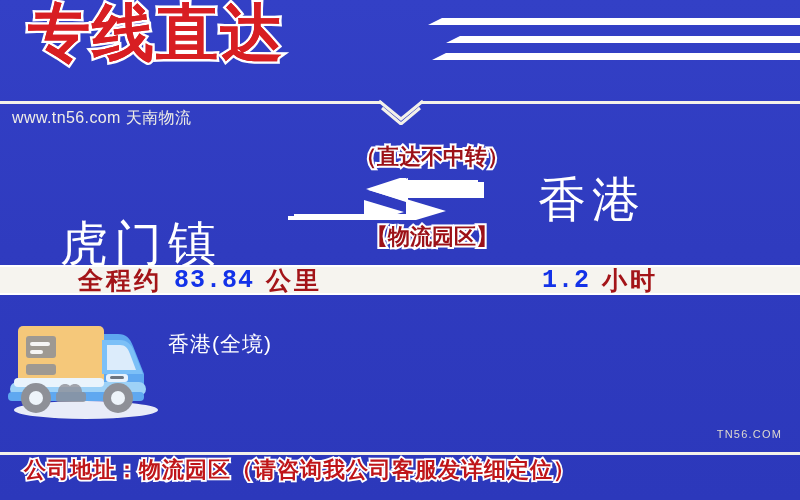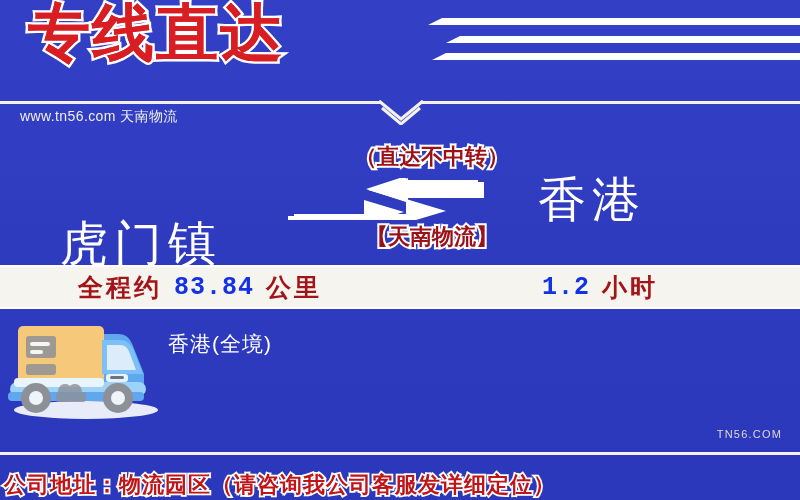--- a/index.html
+++ b/index.html
@@ -40,22 +40,22 @@
   .stripe.s2 { top:36px;  right:0; width:354px; clip-path:polygon(14px 0,100% 0,100% 100%,0 100%); }
   .stripe.s3 { top:53px;  right:0; width:368px; clip-path:polygon(14px 0,100% 0,100% 100%,0 100%); }
 
   
   .rule-left  { position:absolute; left:0;  top:101px; width:382px; height:3px; background:#f3f1ea; }
   .rule-right { position:absolute; right:0; top:101px; width:380px; height:3px; background:#f3f1ea; }
   .chev { position:absolute; top:99px; left:378px; width:46px; height:26px; }
   .chev svg { display:block; }
 
   .site-line {
-    position:absolute; left:20px; top:108px;
-    font-size:14px; color:#f0eee6; letter-spacing:0.4px; white-space:nowrap;
+    position:absolute; left:12px; top:108px;
+    font-size:16px; color:#f0eee6; letter-spacing:0.4px; white-space:nowrap;
   }
 
   
   .city {
     position:absolute; top:168px;
     font-size:48px; font-weight:500; color:#ffffff;
     letter-spacing:6px; white-space:nowrap;
   }
   .city.origin { left:60px;margin-top:44px; }
   .city.dest   { left:538px; }
@@ -68,21 +68,21 @@
     margin-left:32px;
   }
   .badge.top { top:142px; }
   .badge.bot { top:222px; }
 
   .arrows { position:absolute; left:288px; top:178px; width:196px; height:42px; }
   .arrows svg { display:block; }
 
   
   .infobar {
-    position:absolute; left:0; top:265px; width:800px; height:44px;
+    position:absolute; left:0; top:265px; width:800px; height:30px;
     background:#f6f4ef;
     border-top:2px solid #ffffff; border-bottom:2px solid #ffffff;
     display:flex; align-items:center;
   }
   .info-cell {
     flex:1; display:flex; align-items:center; justify-content:center;
     gap:12px; white-space:nowrap;
   }
   .info-lbl, .info-unit { font-size:25px; font-weight:bold; color:#a31418; letter-spacing:3px; }
   .info-val { font-size:25px; font-weight:bold; color:#1332e8; letter-spacing:1px;font-family:Liberation Mono, monospace; }
@@ -96,21 +96,21 @@
   }
   .watermark {
     position:absolute; right:18px; top:428px;
     font-size:11px; color:#ded9cf; letter-spacing:1.2px; white-space:nowrap;
   }
 
   
   .foot-rule { position:absolute; left:0; top:452px; width:800px; height:3px; background:#f3f1ea; }
   .footer {
     position:absolute; left:0; top:455px; width:800px; height:45px;
-    display:flex; align-items:flex-end; padding-left:4px;
+    display:flex; align-items:flex-start; padding-left:24px;
   }
   .footer-text {
     font-size:22px; font-weight:bold; color:#bf1519;
     -webkit-text-stroke:3.5px #ffffff; paint-order:stroke fill;
     letter-spacing:1px; white-space:nowrap;
   }
 </style>
 </head>
 <body>
 
@@ -131,21 +131,21 @@
       <path d="M4 9 L23 25 L42 9" fill="none" stroke="#f3f1ea" stroke-width="3"></path>
     </svg>
   </div>
 
   <div class="site-line">www.tn56.com 天南物流</div>
 
   <div class="city origin">虎门镇</div>
   <div class="city dest">香港</div>
 
   <div class="badge top">（直达不中转）</div>
-  <div class="badge bot">【天南物流】</div>
+  <div class="badge bot">【物流园区】</div>
 
   <div class="arrows">
     <svg width="196" height="42" viewBox="0 0 196 42">
       <polygon points="196,4 120,4 120,0 80,12 120,24 120,20 196,20" fill="#ffffff"></polygon>
       <polygon points="0,38 120,38 120,42 0,42" fill="#ffffff"></polygon>
       <polygon points="0,38 76,38 76,22 116,34 76,46 76,38" fill="#ffffff"></polygon>
       <polygon points="190,2 118,2 118,-2 78,11 118,24 118,19 190,19" fill="#ffffff"></polygon>
       <polygon points="6,36 118,36 118,21 158,33 118,45 118,40 6,40" fill="#ffffff"></polygon>
     </svg>
   </div>

